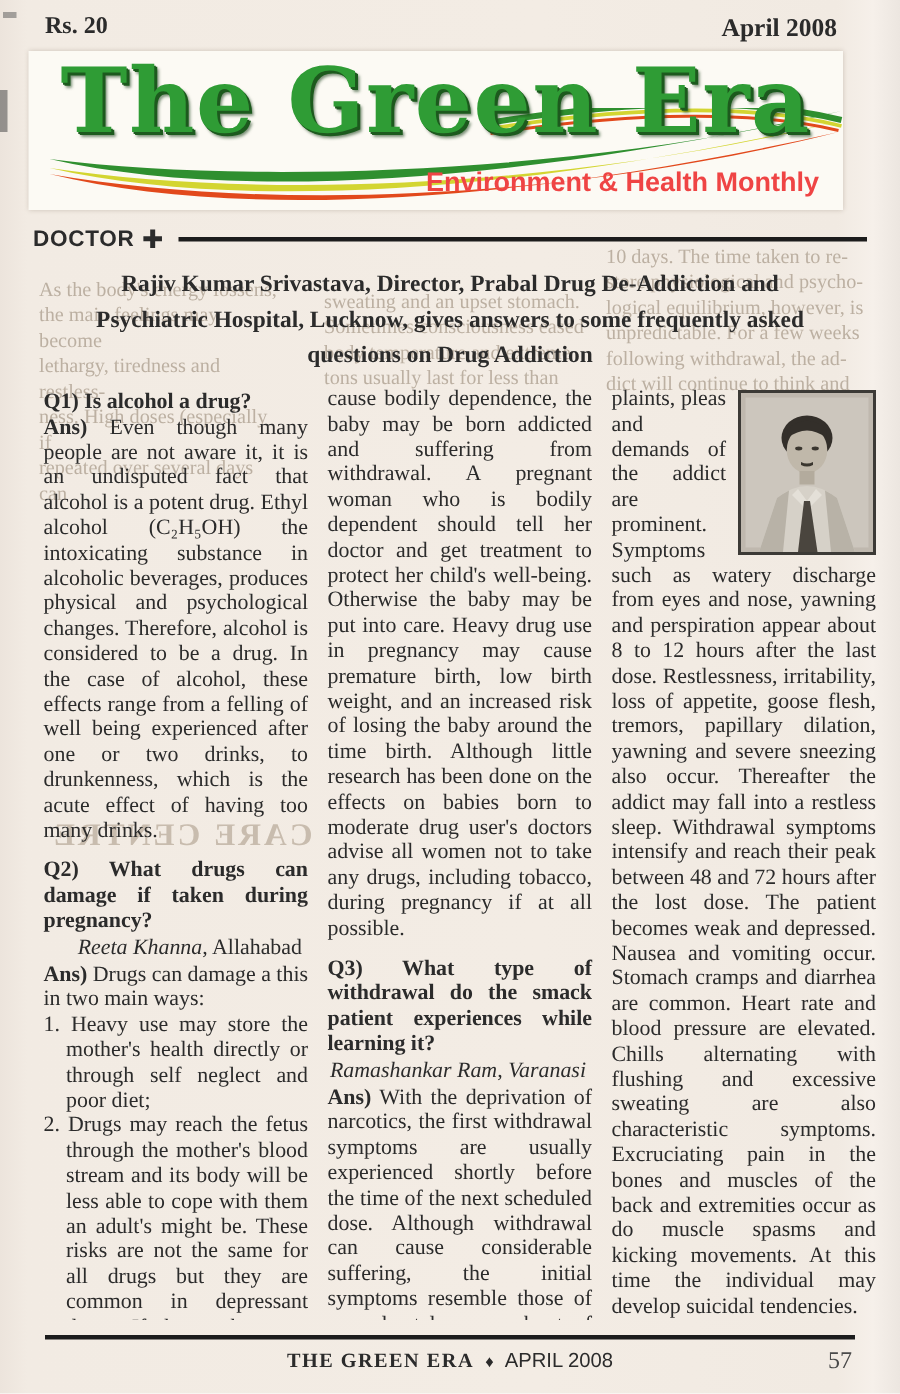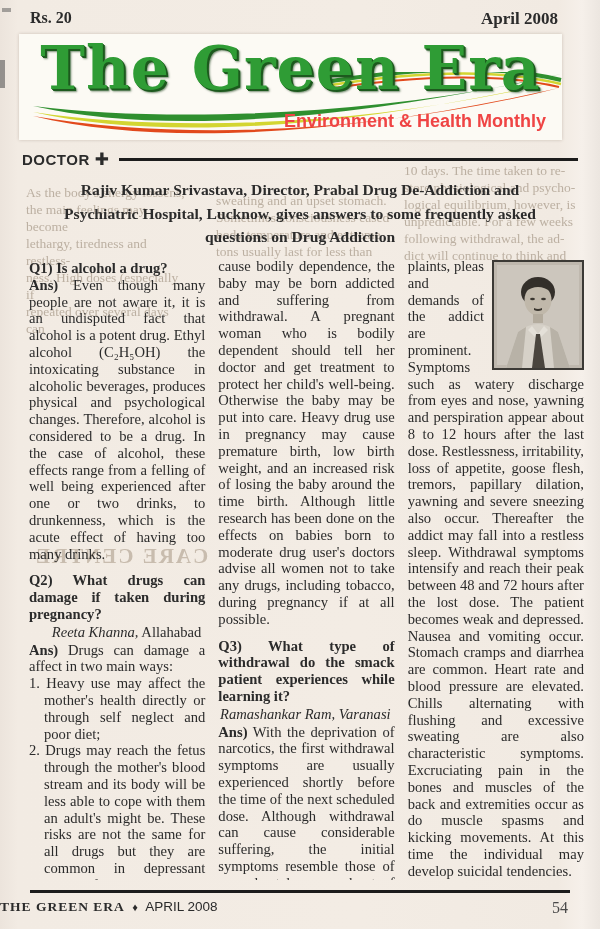--- a/index.html
+++ b/index.html
@@ -48,21 +48,21 @@
   .byline{font-style:italic;text-align:right;padding-right:4px;margin:1px 0;}
   .byline .city{font-style:normal;}
   p.body{margin:0;}
   .ans{font-weight:bold;}
   .list-item{padding-left:15px;text-indent:-15px;margin:0;}
   .photo{float:right;width:88px;height:106px;margin:2px 0 5px 8px;
     border:2px solid #3c3a36;background:#ccc6bd;display:block;}
   
   .footer{position:absolute;left:0;right:0;bottom:14px;z-index:2;}
   .footer-rule{margin:0 30px 6px 30px;border-top:3px solid #1c1c1c;}
-  .footer-center{text-align:left;font-size:13.5px;}
+  .footer-center{text-align:center;font-size:13.5px;}
   .footer-title{font-weight:bold;letter-spacing:1px;}
   .footer-sep{font-size:11px;padding:0 4px;}
   .footer-date{font-family:"Liberation Sans",sans-serif;}
   .page-number{position:absolute;right:32px;bottom:-2px;font-size:16px;color:#4a4a4a;}
 </style>
 </head>
 <body>
 
 <div class="artifact-a"></div>
 <div class="artifact-b"></div>
@@ -110,22 +110,22 @@
 
 <div class="intro">Rajiv Kumar Srivastava, Director, Prabal Drug De-Addiction and Psychiatric Hospital, Lucknow, gives answers to some frequently asked questions on Drug Addiction</div>
 
 <div class="cols">
 
   <div class="col">
     <div class="qhead first">Q1) Is alcohol a drug?</div>
     <p class="body"><b class="ans">Ans)</b><span> Even though many people are not aware it, it is an undisputed fact that alcohol is a potent drug. Ethyl alcohol (C₂H₅OH) the intoxicating substance in alcoholic beverages, produces physical and psychological changes. Therefore, alcohol is considered to be a drug. In the case of alcohol, these effects range from a felling of well being experienced after one or two drinks, to drunkenness, which is the acute effect of having too many drinks.</span></p>
     <div class="qhead">Q2) What drugs can damage if taken during pregnancy?</div>
     <div class="byline"><span>Reeta Khanna,</span><span class="city"> Allahabad</span></div>
-    <p class="body"><b class="ans">Ans)</b><span> Drugs can damage a affect in two main ways:</span></p>
-    <p class="body list-item"><span>1.</span><span> Heavy use may affect the mother's health directly or through self neglect and poor diet;</span></p>
+    <p class="body"><b class="ans">Ans)</b><span> Drugs can damage a this in two main ways:</span></p>
+    <p class="body list-item"><span>1.</span><span> Heavy use may store the mother's health directly or through self neglect and poor diet;</span></p>
     <p class="body list-item"><span>2.</span><span> Drugs may reach the fetus through the mother's blood stream and its body will be less able to cope with them an adult's might be. These risks are not the same for all drugs but they are common in depressant drugs. If the mother uses drugs that</span></p>
   </div>
 
   <div class="col">
     <p class="body">cause bodily dependence, the baby may be born addicted and suffering from withdrawal. A pregnant woman who is bodily dependent should tell her doctor and get treatment to protect her child's well-being. Otherwise the baby may be put into care. Heavy drug use in pregnancy may cause premature birth, low birth weight, and an increased risk of losing the baby around the time birth. Although little research has been done on the effects on babies born to moderate drug user's doctors advise all women not to take any drugs, including tobacco, during pregnancy if at all possible.</p>
     <div class="qhead">Q3) What type of withdrawal do the smack patient experiences while learning it?</div>
     <div class="byline">Ramashankar Ram, Varanasi</div>
     <p class="body"><b class="ans">Ans)</b><span> With the deprivation of narcotics, the first withdrawal symptoms are usually experienced shortly before the time of the next scheduled dose. Although withdrawal can cause considerable suffering, the initial symptoms resemble those of a moderately severe bout of influenza. Throughout, com-</span></p>
   </div>
 
@@ -152,14 +152,14 @@
 
 </div>
 
 <div class="footer">
   <div class="footer-rule"></div>
   <div class="footer-center">
     <span class="footer-title">THE GREEN ERA</span>
     <span class="footer-sep">♦</span>
     <span class="footer-date">APRIL 2008</span>
   </div>
-  <span class="page-number">54</span>
+  <span class="page-number">57</span>
 </div>
 
 </body></html>

